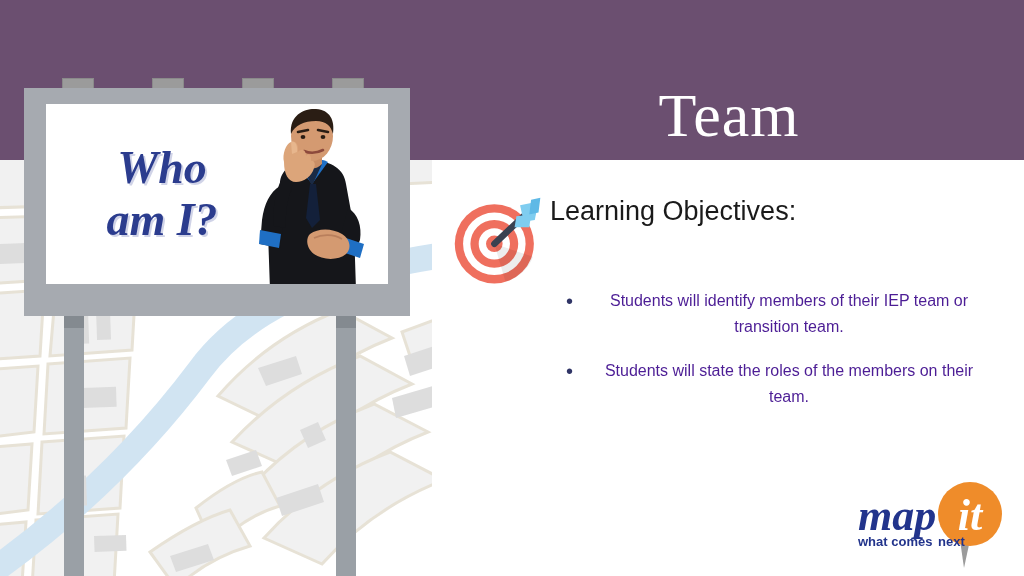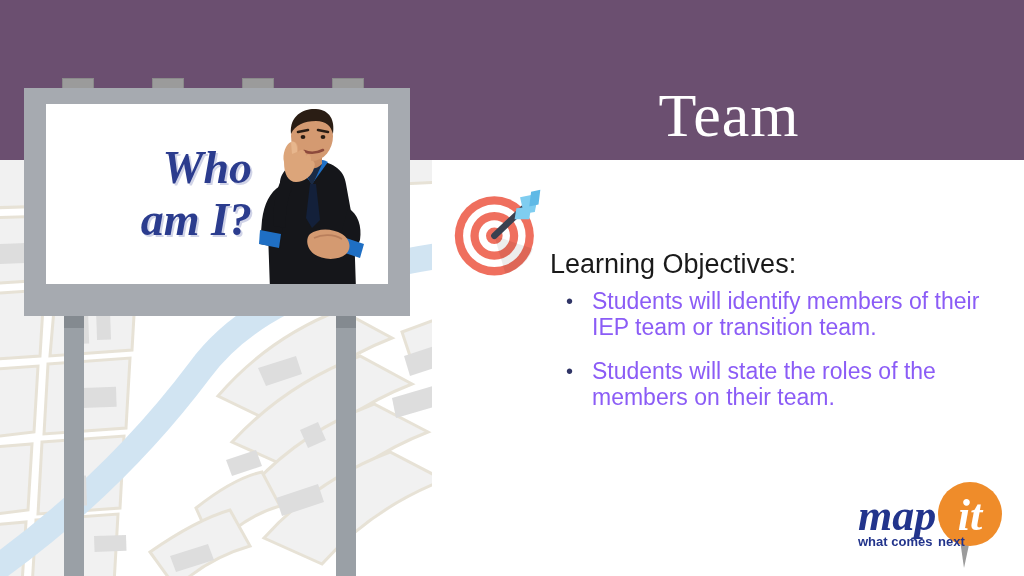--- a/index.html
+++ b/index.html
@@ -94,21 +94,21 @@
     position: absolute;
     left: 26px;
     top: 38px;
     width: 180px;
     color: #2b3c8e;
     font-family: "Liberation Serif", serif;
     font-style: italic;
     font-weight: bold;
     font-size: 46px;
     line-height: 52px;
-    text-align: right;
+    text-align: center;
     text-shadow: 2px 2px 0 rgba(120,130,185,0.35);
   }
   
   .bb-post {
     position: absolute;
     width: 20px;
     background: #9aa0a6;
   }
   #bb-post-left  { left: 64px;  top: 310px; height: 266px; }
   #bb-post-right { left: 336px; top: 310px; height: 266px; }
@@ -125,23 +125,23 @@
   #man-figure {
     position: absolute;
     left: 190px;
     top: 4px;
   }
 
   
   #objectives-row {
     position: absolute;
     left: 452px;
-    top: 188px;
+    top: 196px;
     display: flex;
-    align-items: flex-end;
+    align-items: flex-start;
   }
   #target-icon {
     width: 92px;
     height: 92px;
     flex: 0 0 auto;
   }
   #objectives-heading {
     margin-left: 6px;
     font-size: 27px;
     color: #1a1a1a;
@@ -162,23 +162,24 @@
   }
   .bullet-dot {
     flex: 0 0 auto;
     width: 26px;
     color: #2f3466;
     font-size: 20px;
     line-height: 26px;
   }
   .bullet-text {
     flex: 1 1 auto;
-    color: #8b5cf6;
-    font-size: 23px;
+    color: #4c1d95;
+    font-size: 16px;
     line-height: 26px;
+    text-align: center;
   }
 
   
   #logo {
     position: absolute;
     left: 852px;
     top: 478px;
     width: 160px;
     height: 92px;
   }

